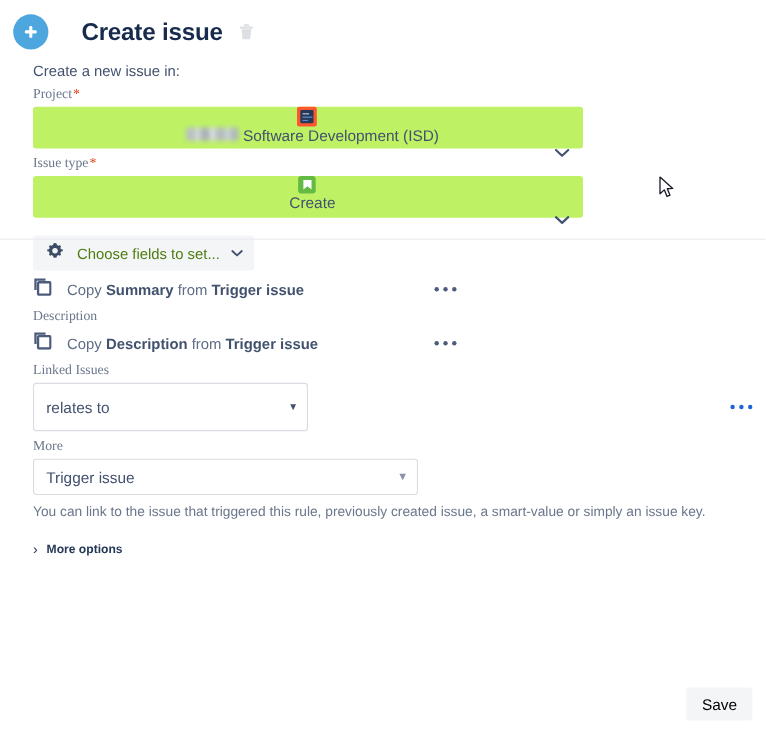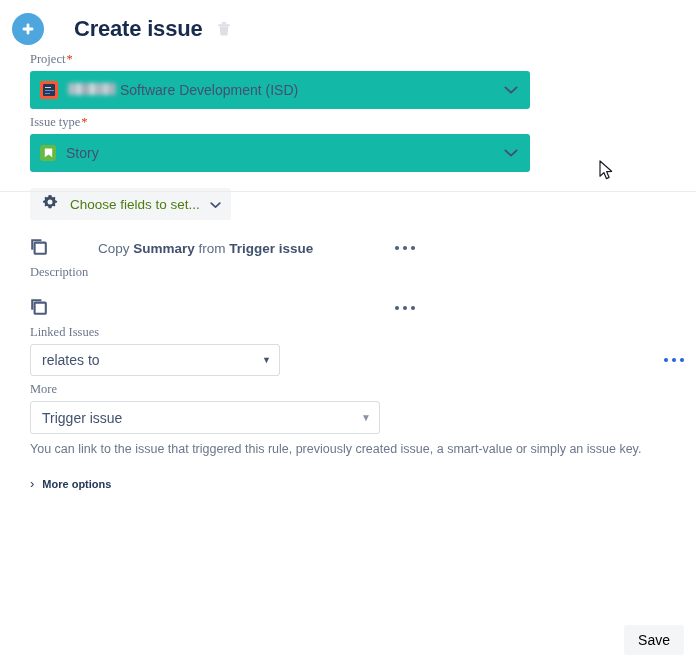--- a/index.html
+++ b/index.html
@@ -58,28 +58,29 @@
     font-size: 12.5px;
     color: #6b778c;
     margin: 6px 0 4px 0;
     font-family: Liberation Serif, serif;
   }
   .field-label .req { color: #de350b; font-size: 12.5px; margin-left: 1px; }
 
   
   .sel-subtle {
     height: 38px;
-    background: #14b8a6;
+    background: #bef264;
     border: none;
     border-radius: 3px;
     display: flex;
     align-items: center;
     padding: 0 12px 0 10px;
     width: 500px;
     cursor: pointer;
+    flex-direction: column;
   }
   .sel-subtle .val {
     font-size: 14px;
     color: #42526e;
     margin-left: 10px;
     white-space: nowrap;
     display: flex;
     align-items: center;
   }
   .sel-subtle .chev { margin-left: auto; }
@@ -153,24 +154,23 @@
     font-size: 13.5px;
     color: #4d7c0f;
     margin: 0 10px 0 12px;
     white-space: nowrap;
   }
 
   
   .copy-row {
     display: flex;
     align-items: center;
-    margin-top: 17px;
+    margin-top: 6px;
     height: 22px;
     width: 385px;
-    gap: 37px;
   }
   .copy-row .txt {
     font-size: 13.5px;
     color: #5e6c84;
     margin-left: 14px;
     white-space: nowrap;
   }
   .copy-row .txt b { color: #42526e; font-weight: bold; }
   .ellipsis {
     margin-left: auto;
@@ -183,21 +183,21 @@
     background: #4d5b7c;
     display: block;
   }
   .ellipsis.blue i { background: #2264d8; }
 
   
   .sel-box {
     border: 1px solid #d9dce1;
     border-radius: 3px;
     background: #fff;
-    height: 32px;
+    height: 44px;
     display: flex;
     align-items: center;
     padding: 0 8px 0 11px;
     font-size: 14px;
     color: #42526e;
     cursor: pointer;
   }
   .sel-relates { width: 250px; }
   .sel-trigger { width: 350px; height: 33px; }
   .sel-box .caret-sm {
@@ -287,20 +287,21 @@
     <svg width="14" height="16" viewBox="0 0 14 16" aria-hidden="true">
       <rect x="4.6" y="1" width="4.8" height="1.8" rx="0.6" fill="#dcdfe4"></rect>
       <rect x="1.2" y="3.2" width="11.6" height="2" rx="0.6" fill="#dcdfe4"></rect>
       <path d="M2.6 5.6 h8.8 l-0.8 8.2 a0.9 0.9 0 0 1 -0.9 0.8 h-5.4 a0.9 0.9 0 0 1 -0.9 -0.8 z" fill="#dcdfe4"></path>
     </svg>
   </div>
 </div>
 
 <div class="content">
 
+  <div class="intro">Create a new issue in:</div>
 
   
   <div class="field-label">
     <span>Project</span><span class="req">*</span>
   </div>
   <div class="sel-subtle">
     <span class="project-icon">
       <span class="ln l1"></span>
         <span class="ln l2"></span>
         <span class="ln l3"></span>
@@ -319,21 +320,21 @@
   
   <div class="field-label">
     <span>Issue type</span><span class="req">*</span>
   </div>
   <div class="sel-subtle">
     <span class="story-icon">
       <svg width="9" height="10" viewBox="0 0 9 10" aria-hidden="true">
         <path d="M0.8 0.6 h7.4 v8.6 l-3.7 -2.8 l-3.7 2.8 z" fill="#ffffff"></path>
       </svg>
     </span>
-    <span class="val">Story</span>
+    <span class="val">Create</span>
     <span class="chev">
       <svg width="14" height="9" viewBox="0 0 14 9" aria-hidden="true">
         <path d="M1.4 1.4 L7 6.6 L12.6 1.4" stroke="#42526e" stroke-width="1.9" fill="none" stroke-linecap="round" stroke-linejoin="round"></path>
       </svg>
     </span>
   </div>
 
   <hr class="divider">
 
   
@@ -370,20 +371,21 @@
 
   
   <div class="field-label">Description</div>
   <div class="copy-row">
     <span>
       <svg width="17" height="17" viewBox="0 0 17 17" aria-hidden="true">
         <path d="M1.2 1.2 h10.2 v2.1 h-8.1 v8.4 h-2.1 z" fill="#4d5b7c"></path>
         <rect x="4.6" y="4.6" width="11.2" height="11.2" rx="0.8" fill="none" stroke="#4d5b7c" stroke-width="2.1"></rect>
       </svg>
     </span>
+    <span class="txt"><span>Copy </span><b>Description</b><span> from </span><b>Trigger issue</b></span>
     <span class="ellipsis">
         <i></i>
         <i></i>
         <i></i>
       </span>
   </div>
 
   
   <div class="field-label">Linked Issues</div>
   <div class="row-inline">

